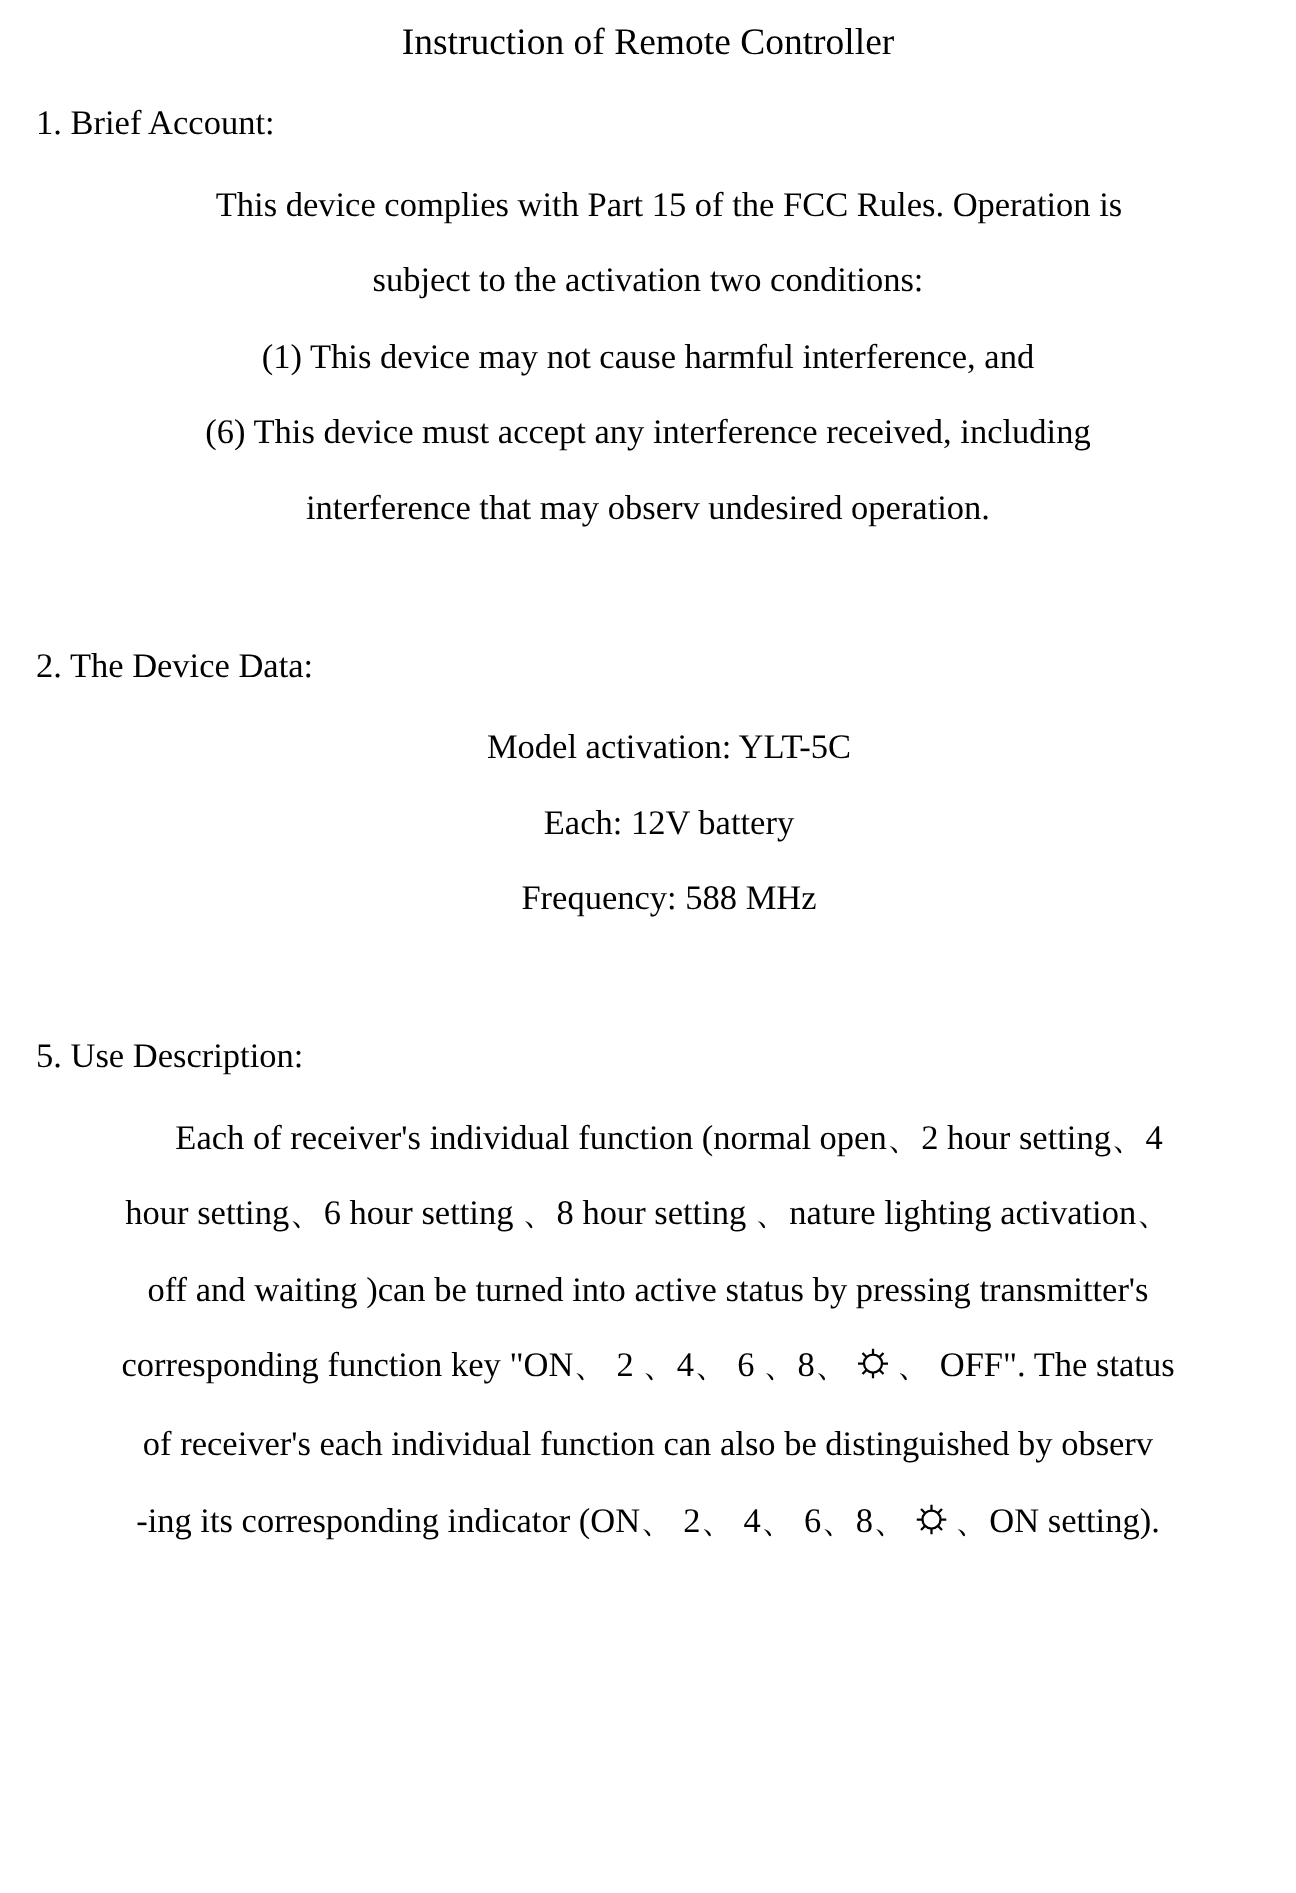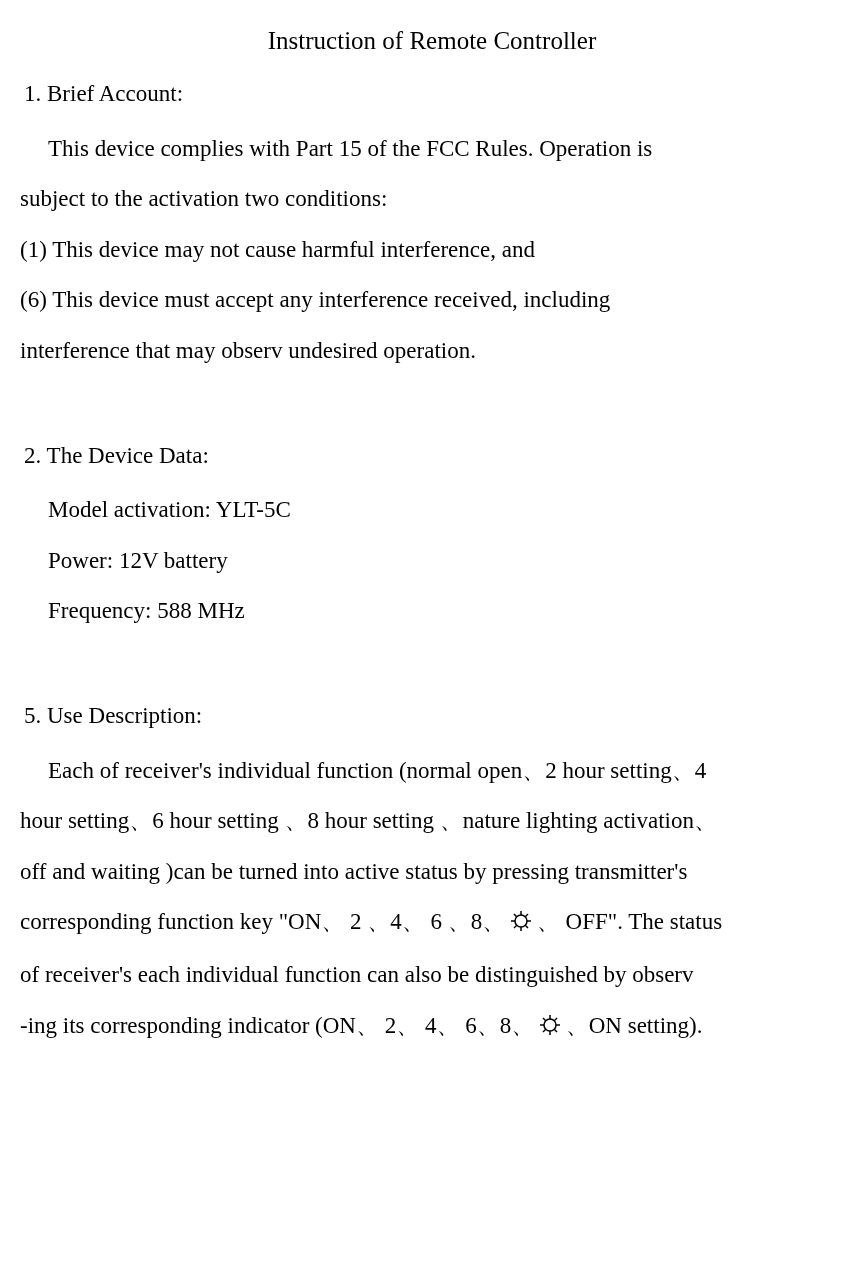--- a/index.html
+++ b/index.html
@@ -14,30 +14,30 @@
     color: #000000;
     font-size: 23px;
     line-height: 2.2;
     box-sizing: border-box;
     padding: 5px 20px 0 20px;
   }
   .title {
     text-align: center;
     font-size: 25px;
     margin-bottom: 8px;
-    margin-top: 16px;
+    margin-top: 4px;
     line-height: 1.6;
   }
   .section-heading {
     margin: 4px;
     line-height: 2.2;
   }
   .para {
     margin: 0;
-    text-align: left;
+    text-align: center;
   }
   .indent {
     text-indent: 28px;
   }
   .spacer {
     height: 50px;
   }
   .sun-icon {
     display: inline-block;
     vertical-align: -2px;
@@ -52,21 +52,21 @@
 <p class="para indent">This device complies with Part 15 of the FCC Rules.  Operation is</p>
 <p class="para">subject to the activation two conditions:</p>
 <p class="para">(1) This device may not cause harmful interference, and</p>
 <p class="para">(6) This device must accept any interference received, including</p>
 <p class="para">interference that may observ undesired operation.</p>
 
 <div class="spacer"></div>
 
 <p class="section-heading">2. The Device Data:</p>
 <p class="para indent">Model activation: YLT-5C</p>
-<p class="para indent">Power: 12V battery</p>
+<p class="para indent">Each: 12V battery</p>
 <p class="para indent">Frequency: 588 MHz</p>
 
 <div class="spacer"></div>
 
 <p class="section-heading">5. Use Description:</p>
 <p class="para indent">Each of receiver's individual function (normal open、2 hour setting、4</p>
 <p class="para">hour setting、6 hour setting 、8 hour setting 、nature lighting activation、</p>
 <p class="para">off and waiting )can be turned into active status by pressing transmitter's</p>
 <p class="para">
   <span>corresponding function key "ON、 2 、4、 6 、8、 </span>

